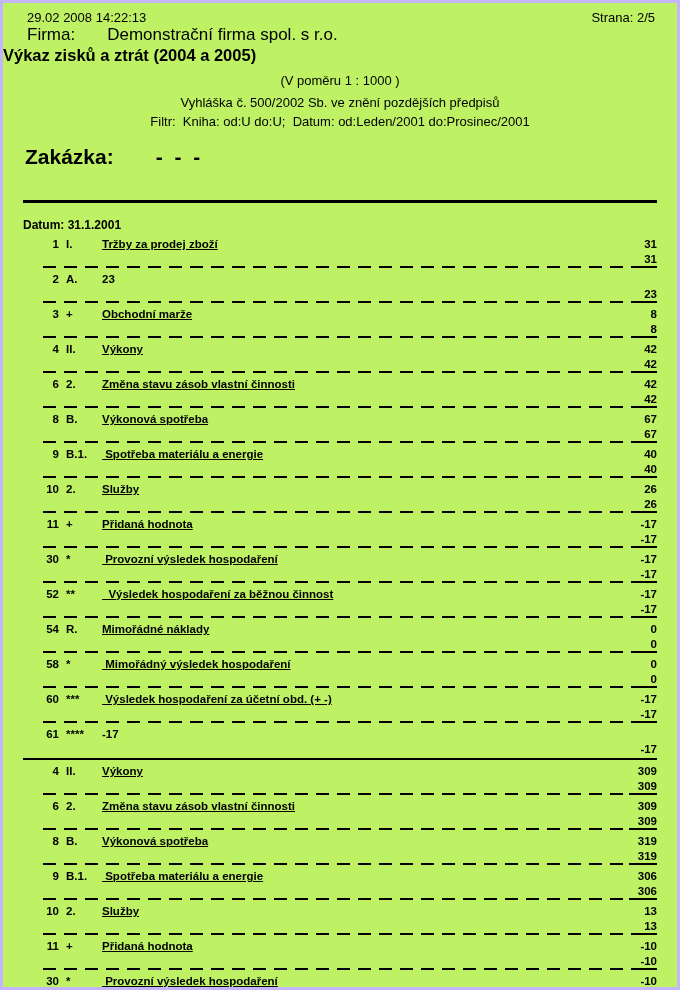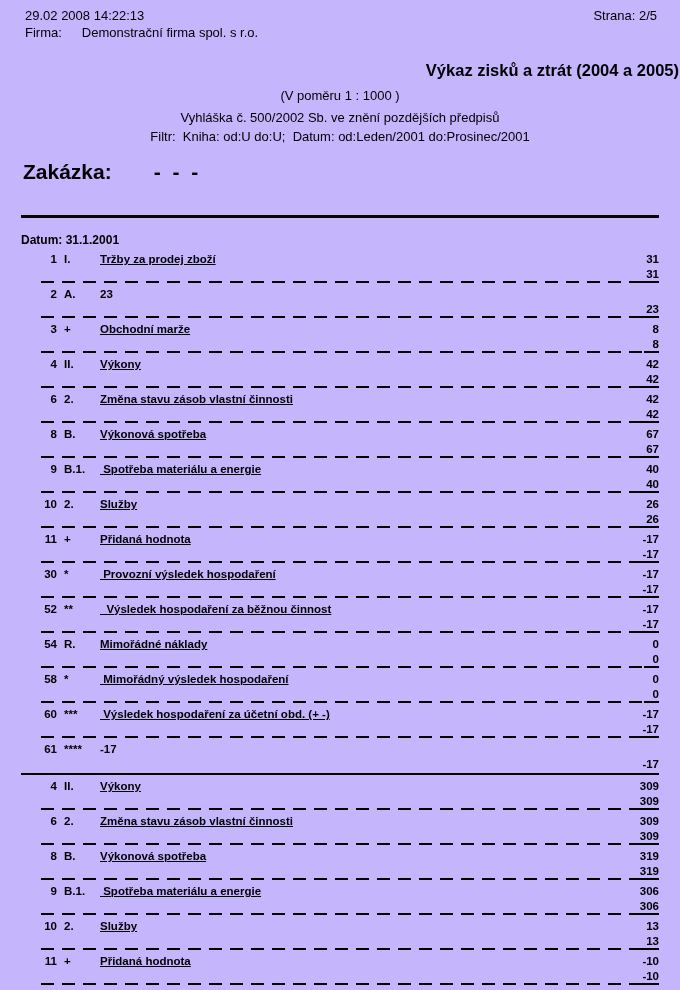--- a/index.html
+++ b/index.html
@@ -1,35 +1,35 @@
 <!DOCTYPE html>
 <html><head>
 <meta charset="utf-8">
 <style>
   html, body { margin: 0; padding: 0; background: #808080; }
   .page {
     width: 680px; height: 990px;
-    background: #c4b5fd; color: #000000;
-    border: 1px solid #c4b5fd;
+    background: #bef264; color: #000000;
+    border: 3px solid #c4b5fd;
     box-sizing: border-box;
     overflow: hidden;
     font-family: "Liberation Sans", "DejaVu Sans", sans-serif;
     position: relative;
   }
   .hdr1 {
     display: flex; justify-content: space-between;
     padding: 7px 22px 0 24px;
     font-size: 13px; line-height: 15px;
   }
   .hdr2 {
-    display: flex; gap: 20px;
+    display: flex; gap: 32px;
     padding: 2px 22px 0 24px;
-    font-size: 13px; line-height: 15px;
-  }
-  .title { margin-top: 21px; text-align: right; font-size: 16.5px; font-weight: bold; line-height: 19px; }
+    font-size: 17px; line-height: 15px;
+  }
+  .title { margin-top: 4px; text-align: left; font-size: 16.5px; font-weight: bold; line-height: 19px; }
   .ratio { margin-top: 9px; text-align: center; font-size: 13px; line-height: 13px; }
   .decree { margin-top: 9px; text-align: center; font-size: 13px; line-height: 13px; }
   .filter { margin-top: 6px; text-align: center; font-size: 13px; line-height: 13px; white-space: pre; }
   .order {
     margin-top: 16px; padding: 0 22px 0 22px;
     font-size: 21px; font-weight: bold; line-height: 25px;
     display: flex;
   }
   .order-value { margin-left: 42px; letter-spacing: 3px; }
   .report-body { margin-top: 31px; }

